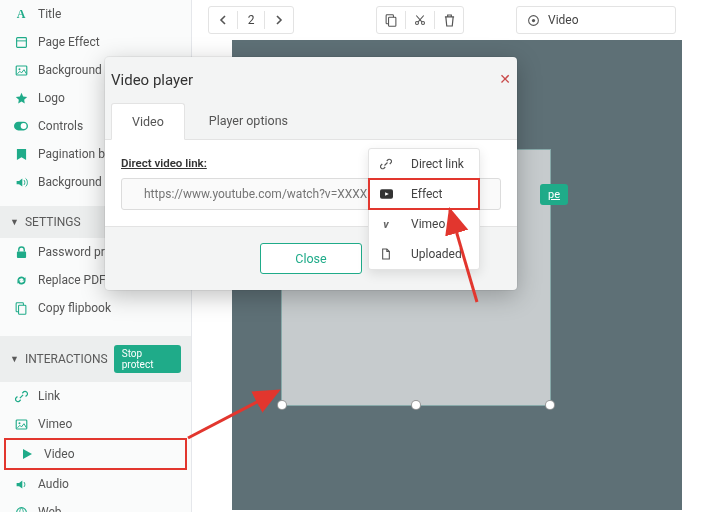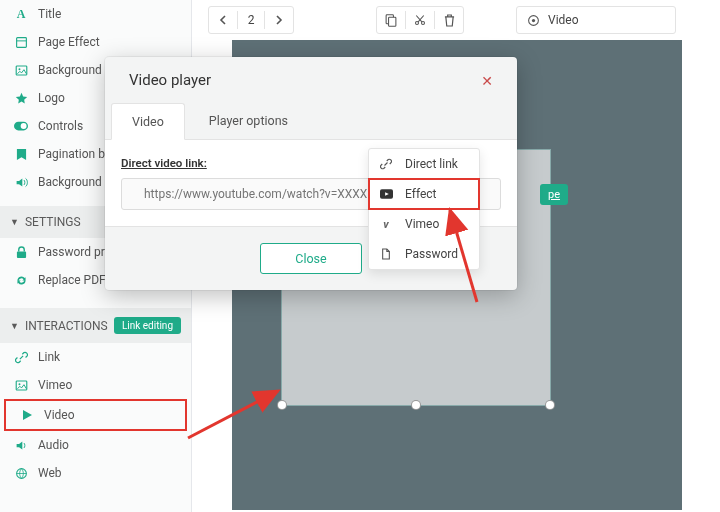--- a/index.html
+++ b/index.html
@@ -25,30 +25,30 @@
   .work { position:absolute; left:232px; top:40px; width:450px; height:470px; background:#5e7076; }
   .element { position:absolute; left:282px; top:150px; width:268px; height:255px; background:#c6cbcd; box-shadow:0 0 0 1px #8aa; }
   .handle { position:absolute; width:8px; height:8px; background:#fff; border-radius:50%; box-shadow:0 0 0 1px #999; }
   .hn { top:-4px; left:50%; margin-left:-4px; }
   .hs { bottom:-4px; left:50%; margin-left:-4px; }
   .hse { right:-4px; bottom:-4px; }
   .hsw { left:-4px; bottom:-4px; }
   .type-badge { position:absolute; right:-18px; top:34px; background:#1fab89; color:#fff; font-size:11px; padding:4px 8px; border-radius:3px;text-decoration:underline; }
 
   .modal { position:absolute; left:105px; top:57px; width:412px; background:#f3f4f4; border-radius:4px; box-shadow:0 6px 24px rgba(0,0,0,.25),0 0 0 1px rgba(0,0,0,.05); }
-  .modal-head { display:flex; align-items:flex-end; padding:14px 24px; font-size:15px; color:#333; }
+  .modal-head { display:flex; align-items:flex-start; padding:14px 6px; font-size:15px; color:#333; }
   .modal-head .x { margin-left:auto; color:#c94a4a; cursor:pointer; font-size:14px; }
   .tabs { display:flex; border-bottom:1px solid #e3e3e3; padding:0 6px; gap:4px; font-size:12.5px; color:#555; }
   .tab { padding:10px 20px; cursor:pointer; }
   .tab.active { background:#fff; border:1px solid #e3e3e3; border-bottom-color:#fff; margin-bottom:-1px; border-radius:3px 3px 0 0; }
   .panel { background:#fff; padding:16px; border-bottom:1px solid #e3e3e3; }
   .panel .lbl2 { font-size:11.5px; font-weight:600; color:#333; margin-bottom:8px; display:block;text-decoration:underline; }
   .panel input[type=text] { width:100%; padding:8px 22px; border:1px solid #dcdcdc; border-radius:3px; font-size:12px; color:#888; background:#fafafa; }
   .menu { position:absolute; left:368px; top:148px; width:112px; background:#fff; border:1px solid #e3e3e3; border-radius:3px; box-shadow:0 4px 12px rgba(0,0,0,.1); font-size:12px; color:#444; }
-  .menu-item { display:flex; align-items:center; gap:12px; padding:8px 10px; cursor:pointer; }
+  .menu-item { display:flex; align-items:center; gap:18px; padding:8px 10px; cursor:pointer; }
   .menu-item .mi { width:14px; display:flex; justify-content:center; color:#666; font-size:11px; }
   .menu-item.hl { outline:2px solid #e2362e; outline-offset:-1px; }
   .modal-foot { padding:16px; text-align:center; }
   .btn-close { display:inline-block; border:1px solid #1fab89; color:#1fab89; background:#fff; padding:7px 34px; border-radius:3px; font-size:12.5px; cursor:pointer; }
 
   .annot { position:absolute; pointer-events:none; left:0; top:0; width:720px; height:512px; }
 </style>
 </head>
 <body>
 
@@ -125,25 +125,34 @@
     <span class="lbl">Password protect</span>
   </div>
   <div class="side-item">
     <span class="ic">
         <svg width="13" height="13" viewBox="0 0 16 16">
           <path d="M3 8a5 5 0 019-3l1-1v4h-4l1.5-1.5A3.5 3.5 0 004.5 8M13 8a5 5 0 01-9 3l-1 1V8h4l-1.5 1.5A3.5 3.5 0 0011.5 8" fill="#1fab89"></path>
         </svg>
       </span>
     <span class="lbl">Replace PDF</span>
   </div>
+  <div class="side-item">
+    <span class="ic">
+        <svg width="12" height="13" viewBox="0 0 14 16">
+          <rect x="1" y="1" width="9" height="11" rx="1" fill="none" stroke="#1fab89" stroke-width="1.3"></rect>
+          <rect x="4" y="4" width="9" height="11" rx="1" fill="#fafbfb" stroke="#1fab89" stroke-width="1.3"></rect>
+        </svg>
+      </span>
+    <span class="lbl">Copy flipbook</span>
+  </div>
 
   <div class="section-head" style="margin-top:14px">
     <span class="caret">▼</span>
     <span>INTERACTIONS</span>
-    <span class="pill">Link editing</span>
+    <span class="pill">Stop protect</span>
   </div>
   <div class="side-item">
     <span class="ic">
         <svg width="13" height="13" viewBox="0 0 16 16">
           <path d="M6 10l4-4M7 12l-2 2a3 3 0 01-4-4l2-2M9 4l2-2a3 3 0 014 4l-2 2" stroke="#1fab89" stroke-width="1.5" fill="none"></path>
         </svg>
       </span>
     <span class="lbl">Link</span>
   </div>
   <div class="side-item">
@@ -287,21 +296,21 @@
     <span class="mi" style="font-weight:bold;font-style:italic">v</span>
     <span>Vimeo</span>
   </div>
   <div class="menu-item">
     <span class="mi">
         <svg width="10" height="12" viewBox="0 0 12 14">
           <path d="M2 1h5l3 3v9H2z" fill="none" stroke="#555" stroke-width="1.3"></path>
           <path d="M7 1v3h3" fill="none" stroke="#555" stroke-width="1.3"></path>
         </svg>
       </span>
-    <span>Password</span>
+    <span>Uploaded</span>
   </div>
 </div>
 
 <svg class="annot">
   <defs>
     <marker id="ah" markerWidth="10" markerHeight="10" refX="8" refY="4" orient="auto">
       <path d="M0 0L9 4L0 8z" fill="#e2362e"></path>
     </marker>
   </defs>
   <line x1="477" y1="302" x2="450" y2="210" stroke="#e2362e" stroke-width="3" marker-end="url(#ah)"></line>

